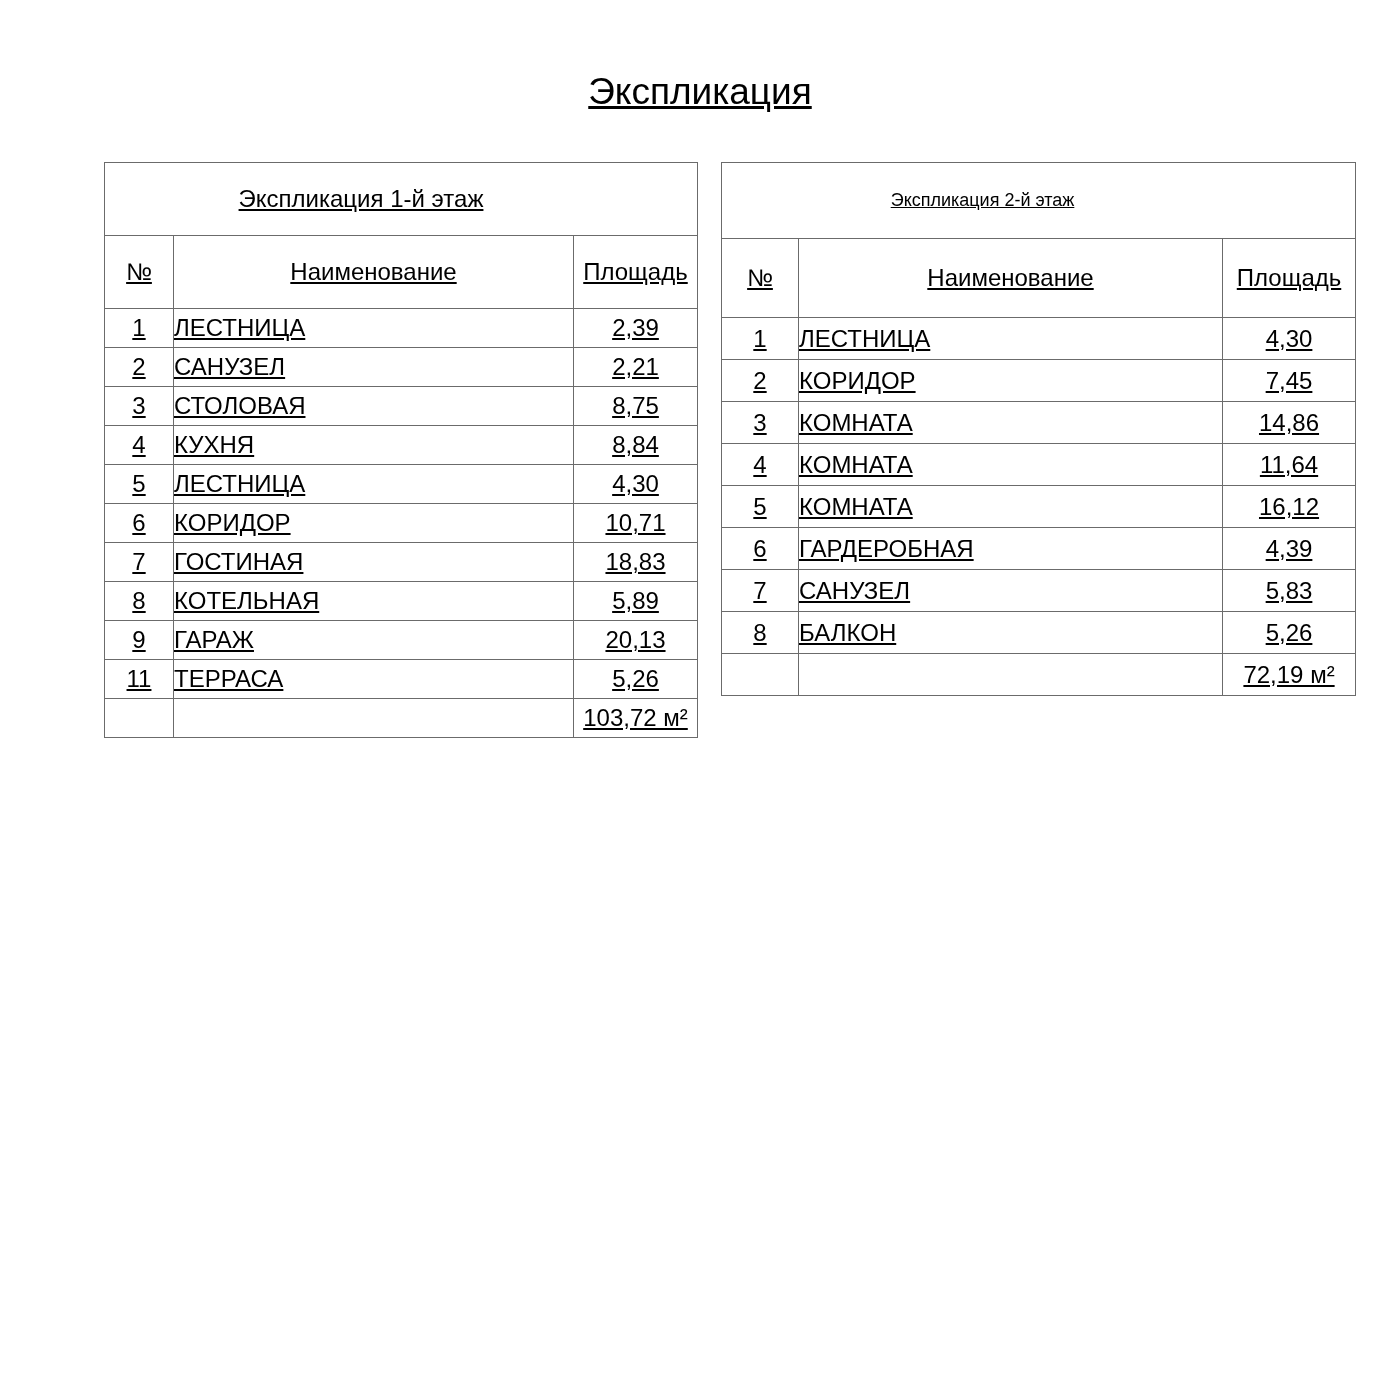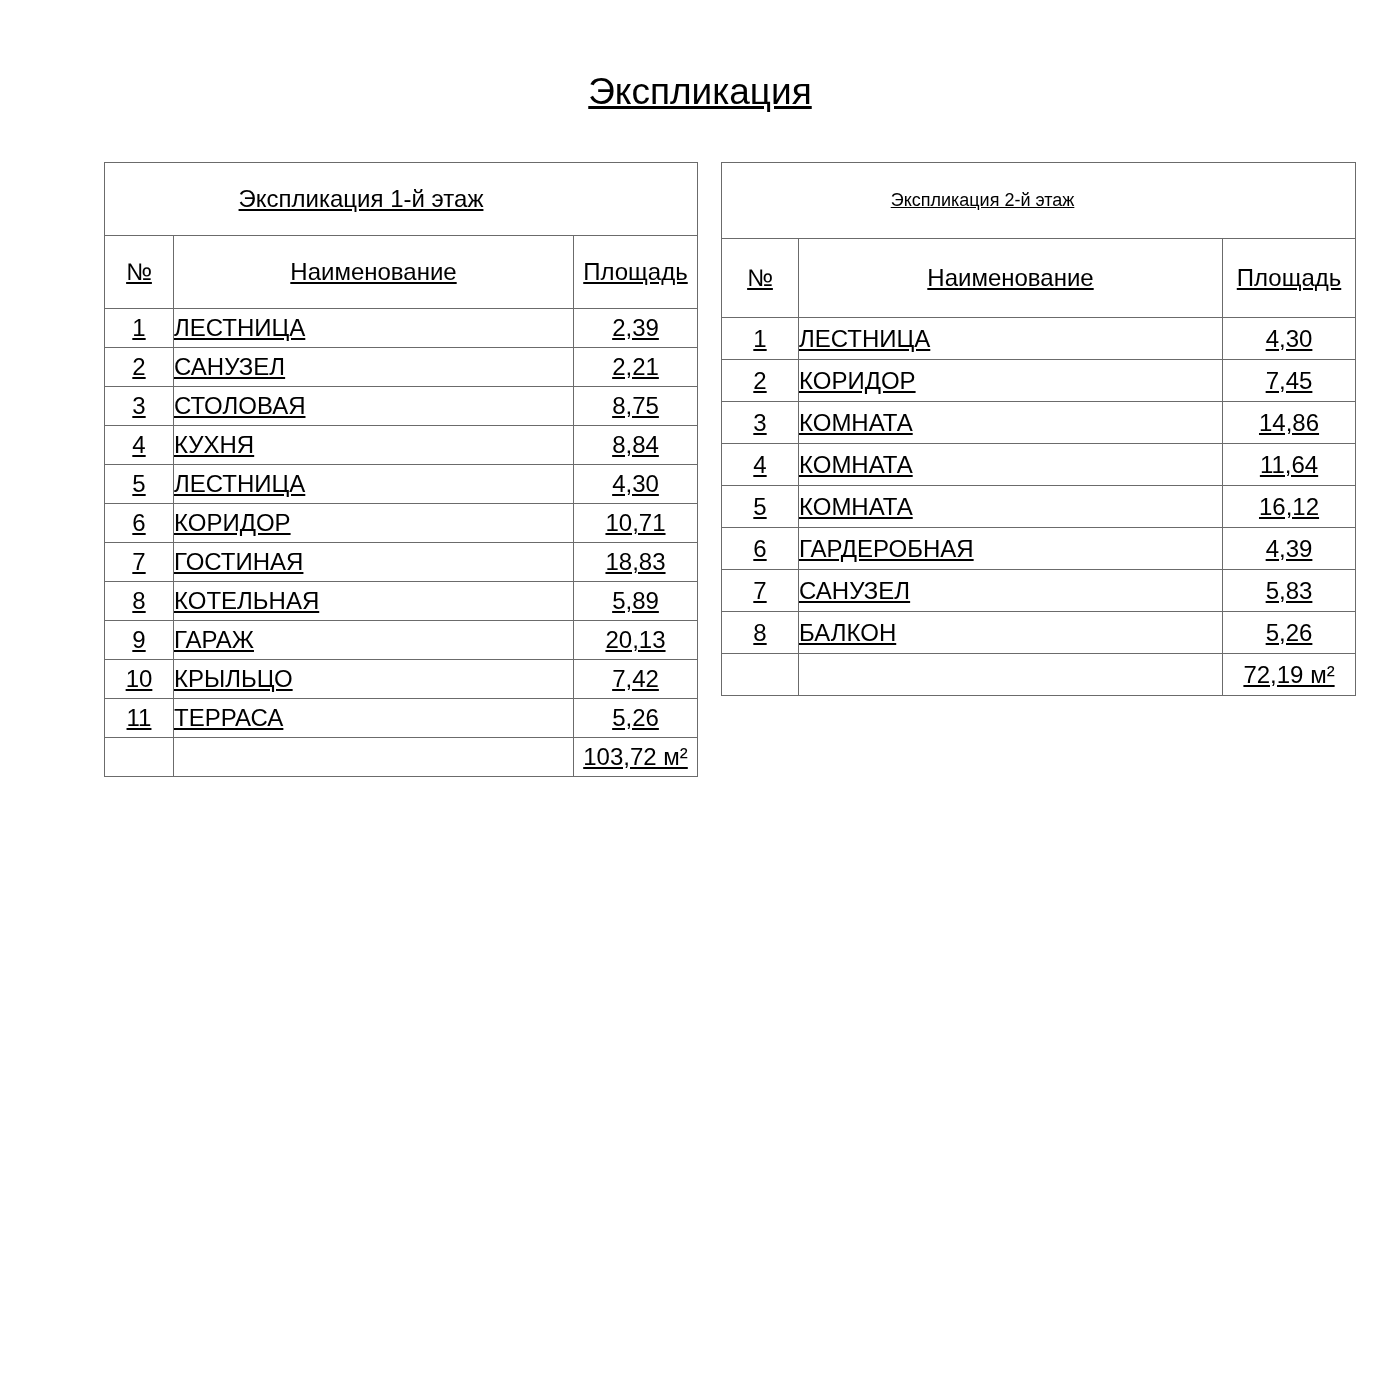--- a/index.html
+++ b/index.html
@@ -112,25 +112,20 @@
         <td class="cell-num">8</td>
         <td class="cell-name">КОТЕЛЬНАЯ</td>
         <td class="cell-area">5,89</td>
       </tr>
       <tr>
         <td class="cell-num">9</td>
         <td class="cell-name">ГАРАЖ</td>
         <td class="cell-area">20,13</td>
       </tr>
       <tr>
-        <td class="cell-num">10</td>
-        <td class="cell-name">КРЫЛЬЦО</td>
-        <td class="cell-area">7,42</td>
-      </tr>
-      <tr>
         <td class="cell-num">11</td>
         <td class="cell-name">ТЕРРАСА</td>
         <td class="cell-area">5,26</td>
       </tr>
       <tr>
         <td class="cell-num"></td>
         <td class="cell-name"></td>
         <td class="cell-area">103,72 м²</td>
       </tr>
     </tbody>

